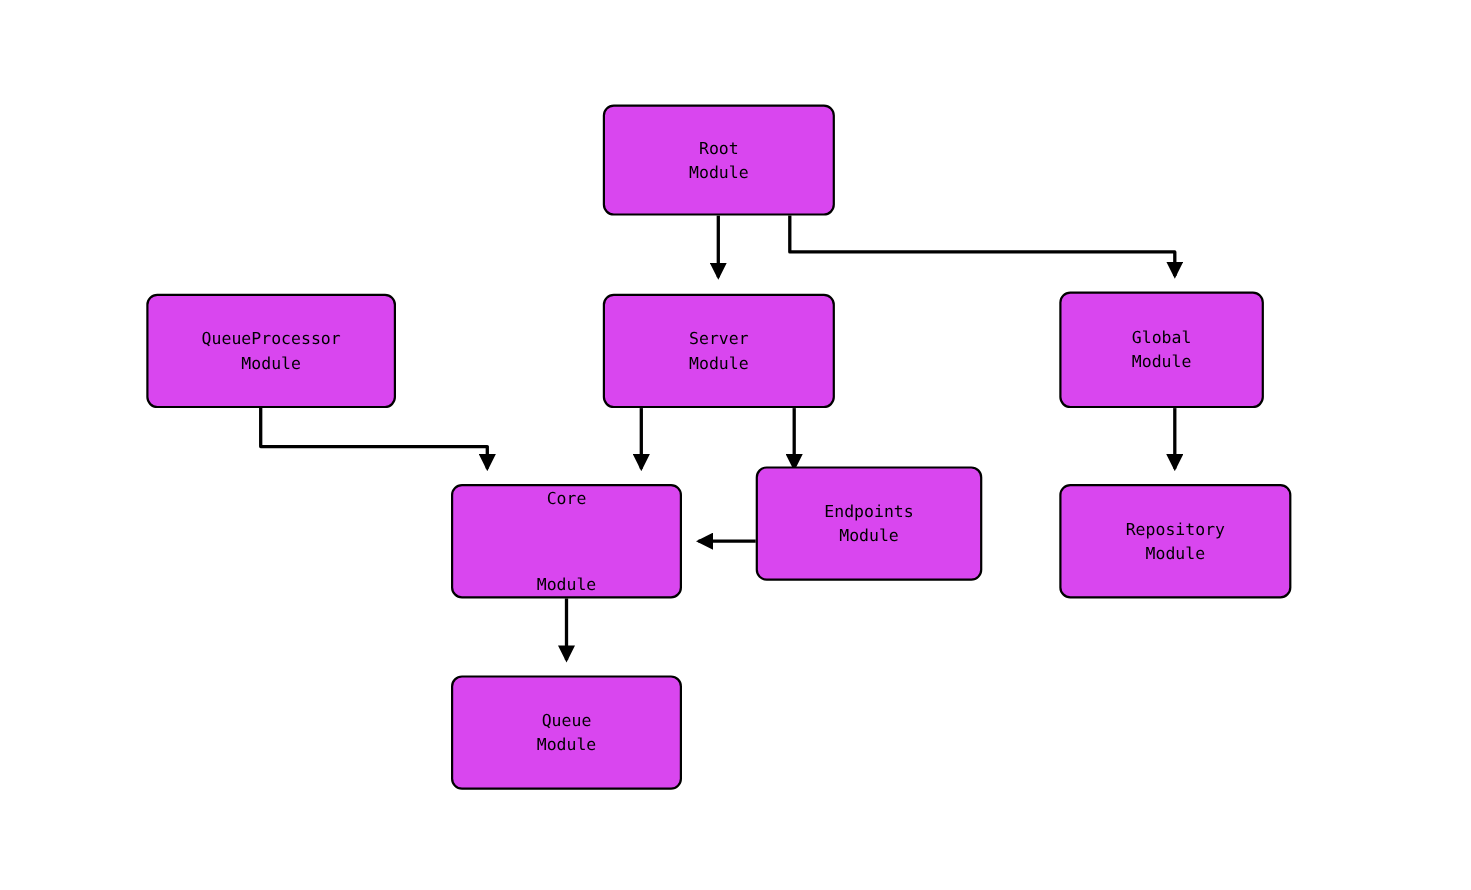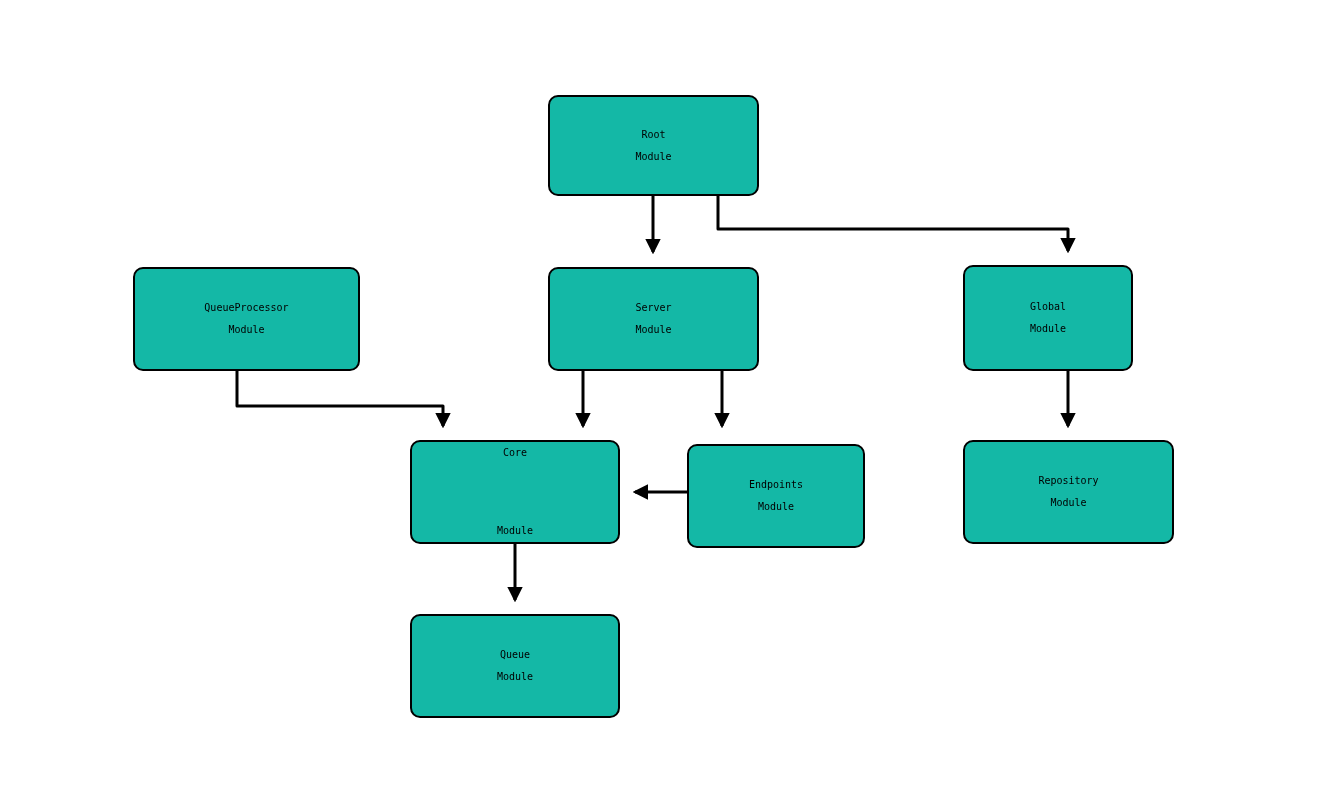--- a/index.html
+++ b/index.html
@@ -20,28 +20,28 @@
     left: 0;
     top: 0;
     width: 1337px;
     height: 809px;
   }
   .node {
     position: absolute;
     box-sizing: border-box;
     border: 2.5px solid #000000;
     border-radius: 10px;
-    background: #14b8a6;
+    background: #d946ef;
     display: flex;
     flex-direction: column;
     align-items: center;
     justify-content: center;
     text-align: center;
     font-family: "DejaVu Sans Mono", monospace;
-    font-size: 10px;
+    font-size: 15px;
     line-height: 22px;
     color: #000000;
     z-index: 2;
   }
   .node .ln {
     display: block;
     white-space: pre;
   }
 </style>
 </head>
@@ -97,31 +97,31 @@
   <div class="node" style="left: 133px; top: 267px; width: 227px; height: 104px;">
     <span class="ln">QueueProcessor</span>
     <span class="ln">Module</span>
   </div>
 
   <div class="node" style="left: 548px; top: 267px; width: 211px; height: 104px;">
     <span class="ln">Server</span>
     <span class="ln">Module</span>
   </div>
 
-  <div class="node" style="left: 963px; top: 265px; width: 170px; height: 106px;">
+  <div class="node" style="left: 963px; top: 265px; width: 186px; height: 106px;">
     <span class="ln">Global</span>
     <span class="ln">Module</span>
   </div>
 
   <div class="node" style="left: 410px; top: 440px; width: 210px; height: 104px; justify-content: space-between;">
     <span class="ln">Core</span>
     <span class="ln">Module</span>
   </div>
 
-  <div class="node" style="left: 687px; top: 444px; width: 178px; height: 104px;">
+  <div class="node" style="left: 687px; top: 424px; width: 206px; height: 104px;">
     <span class="ln">Endpoints</span>
     <span class="ln">Module</span>
   </div>
 
   <div class="node" style="left: 963px; top: 440px; width: 211px; height: 104px;">
     <span class="ln">Repository</span>
     <span class="ln">Module</span>
   </div>
 
   <div class="node" style="left: 410px; top: 614px; width: 210px; height: 104px;">

